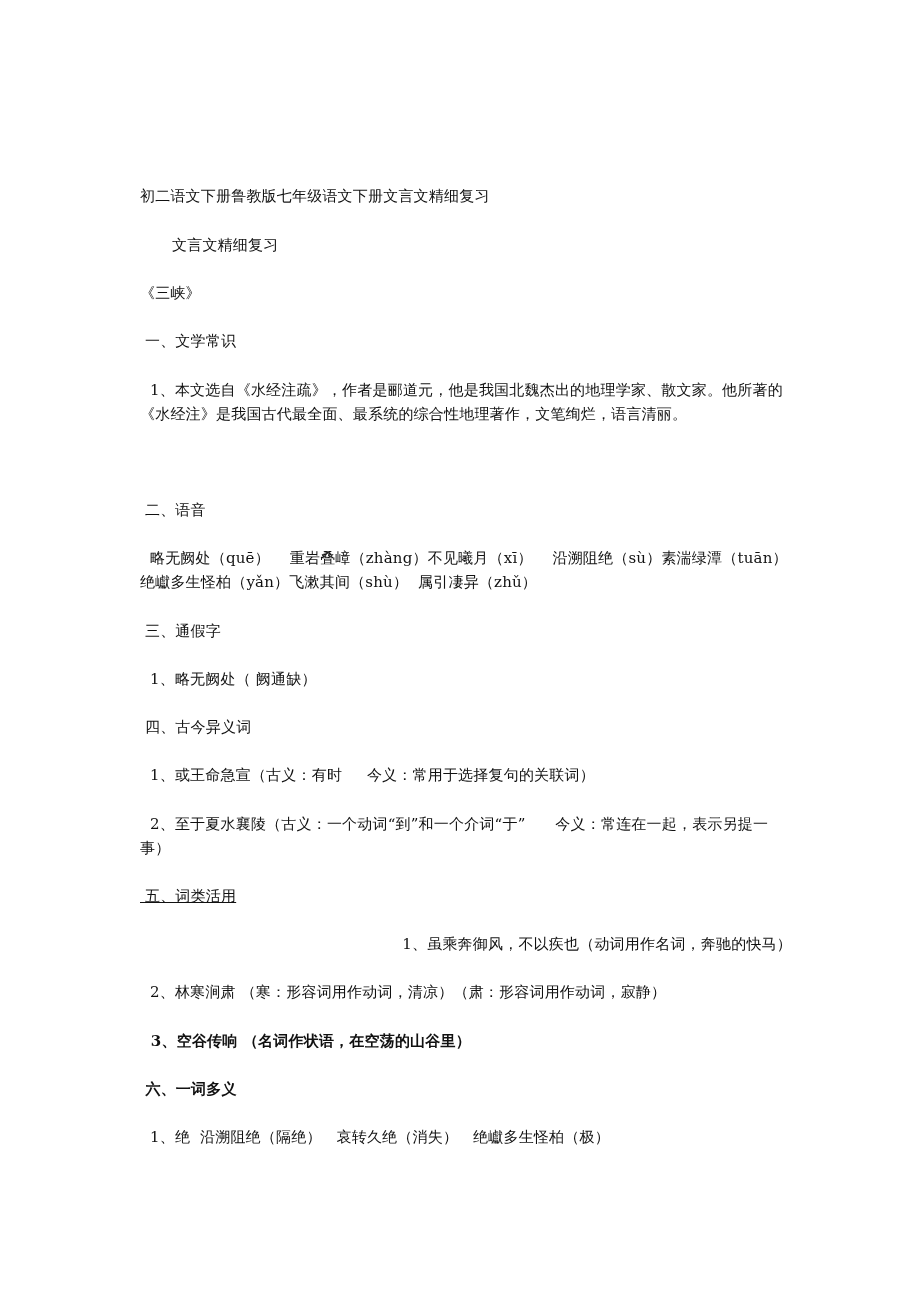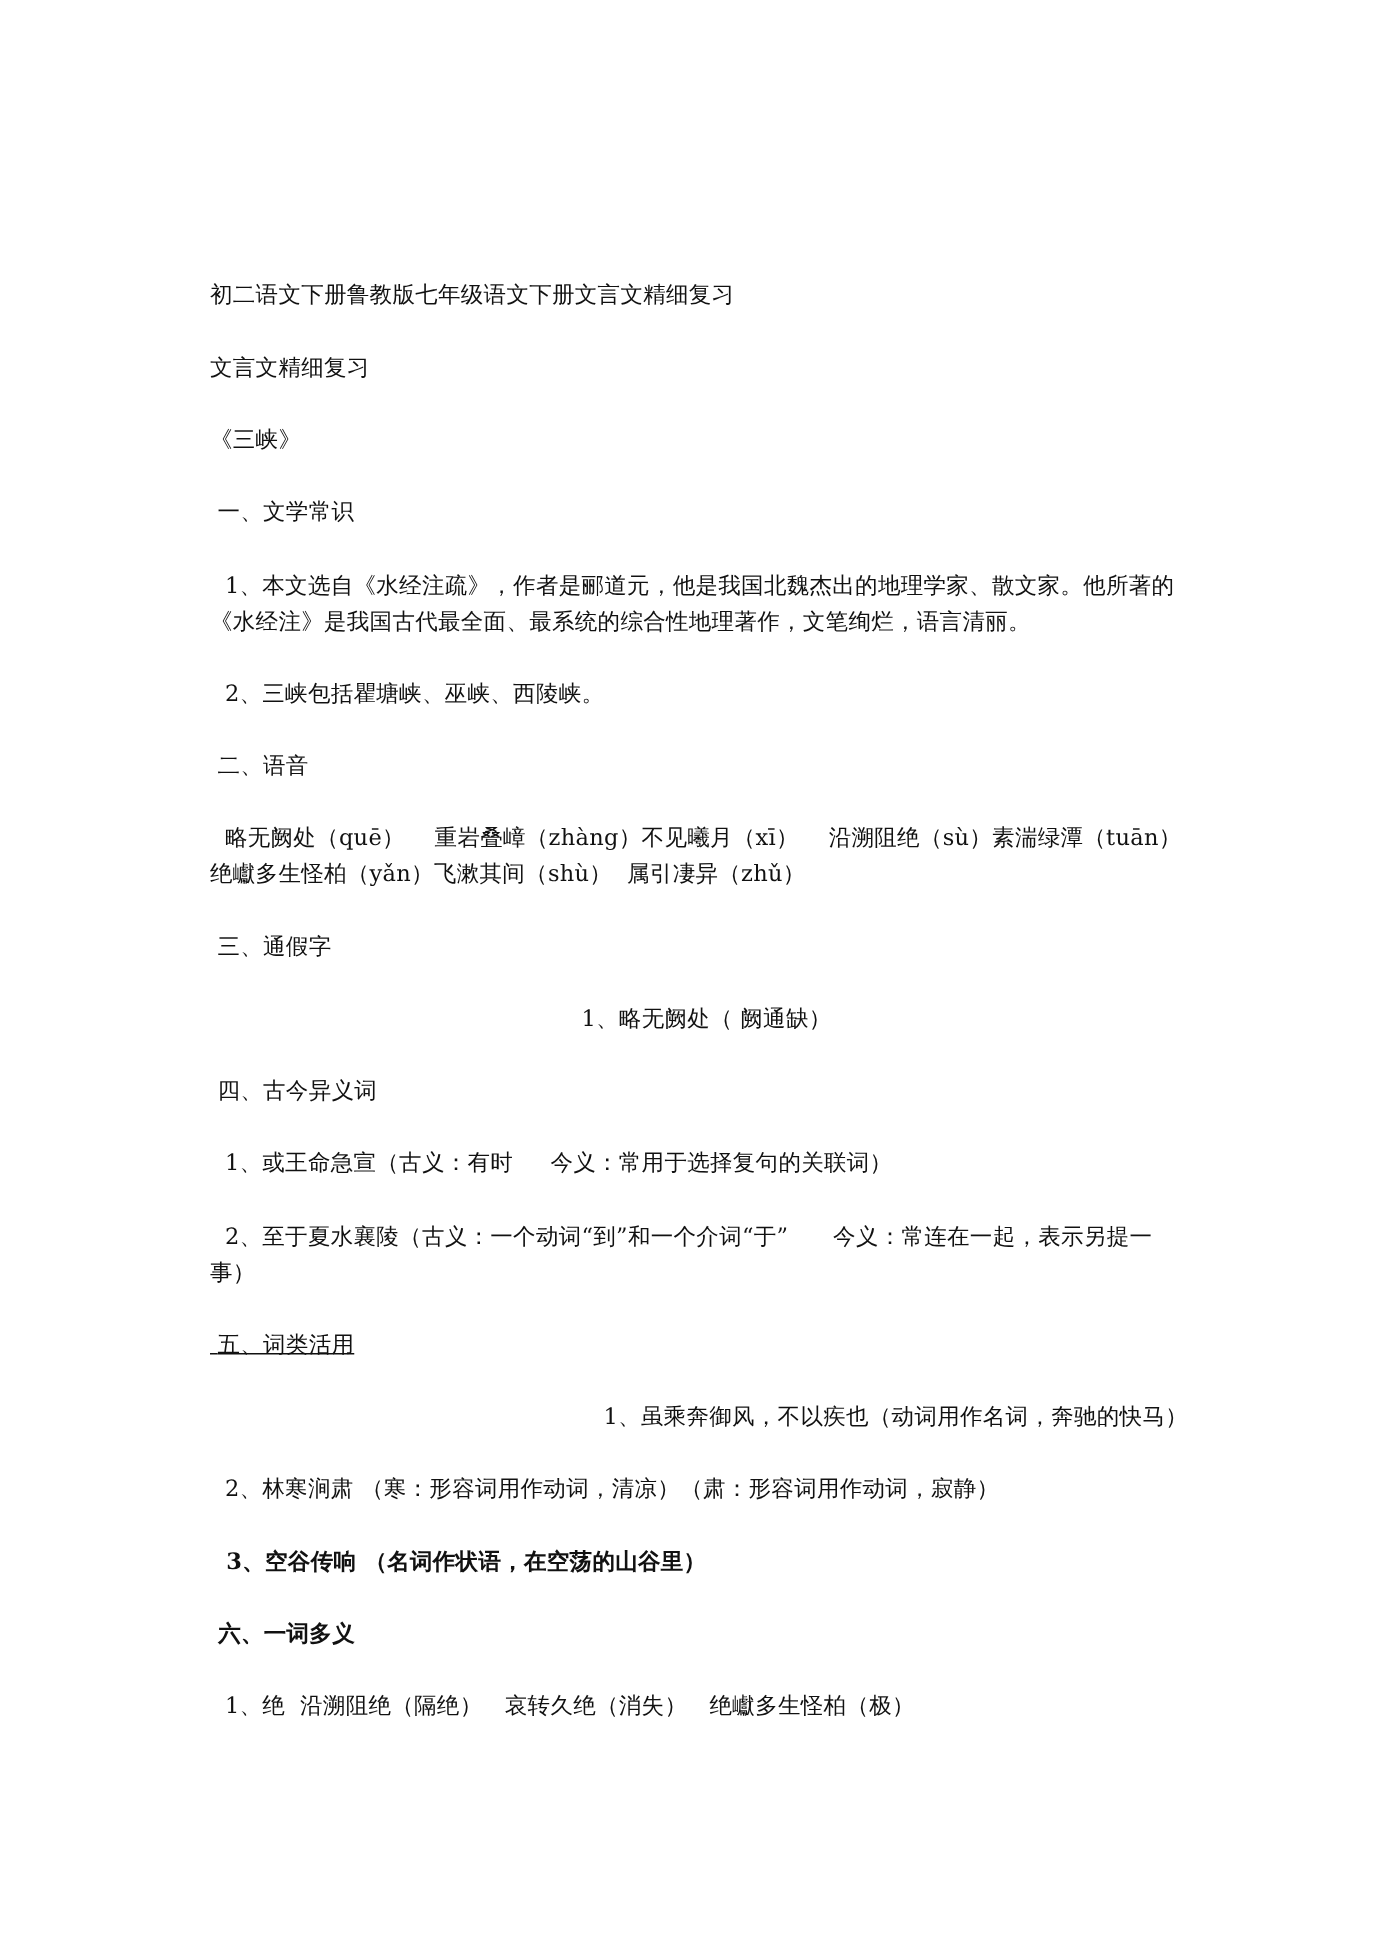--- a/index.html
+++ b/index.html
@@ -31,32 +31,31 @@
       line-height: 24px;
       white-space: pre-wrap;
       letter-spacing: 0.2px;
     }
   </style>
 </head>
 <body>
 
 <div class="page">
   <div class="line" style="top:184px;">初二语文下册鲁教版七年级语文下册文言文精细复习</div>
-  <div class="line" style="top:233px;">文言文精细复习</div>
+  <div class="line" style="top:233px;margin-left:32px;">文言文精细复习</div>
   <div class="line" style="top:281px;">《三峡》</div>
 
   <div class="line" style="top:329px;"> 一、文学常识</div>
   <div class="line" style="top:378px;">  1、本文选自《水经注疏》，作者是郦道元，他是我国北魏杰出的地理学家、散文家。他所著的《水经注》是我国古代最全面、最系统的综合性地理著作，文笔绚烂，语言清丽。</div>
-  <div class="line" style="top:450px;">  2、三峡包括瞿塘峡、巫峡、西陵峡。</div>
 
   <div class="line" style="top:498px;"> 二、语音</div>
   <div class="line" style="top:546px;">  略无阙处（quē）    重岩叠嶂（zhàng）不见曦月（xī）    沿溯阻绝（sù）素湍绿潭（tuān）    绝巘多生怪柏（yǎn）飞漱其间（shù）  属引凄异（zhǔ）</div>
 
   <div class="line" style="top:619px;"> 三、通假字</div>
-  <div class="line" style="top:667px;text-align:center;">  1、略无阙处（ 阙通缺）</div>
+  <div class="line" style="top:667px;">  1、略无阙处（ 阙通缺）</div>
 
   <div class="line" style="top:715px;"> 四、古今异义词</div>
   <div class="line" style="top:763px;">  1、或王命急宣（古义：有时     今义：常用于选择复句的关联词）</div>
   <div class="line" style="top:812px;">  2、至于夏水襄陵（古义：一个动词“到”和一个介词“于”      今义：常连在一起，表示另提一事）</div>
 
   <div class="line" style="top:884px;text-decoration:underline;"> 五、词类活用</div>
   <div class="line" style="top:932px;text-align:right;">  1、虽乘奔御风，不以疾也（动词用作名词，奔驰的快马）</div>
   <div class="line" style="top:980px;">  2、林寒涧肃 （寒：形容词用作动词，清凉）（肃：形容词用作动词，寂静）</div>
   <div class="line" style="top:1029px;font-weight:bold;">  3、空谷传响 （名词作状语，在空荡的山谷里）</div>
 

